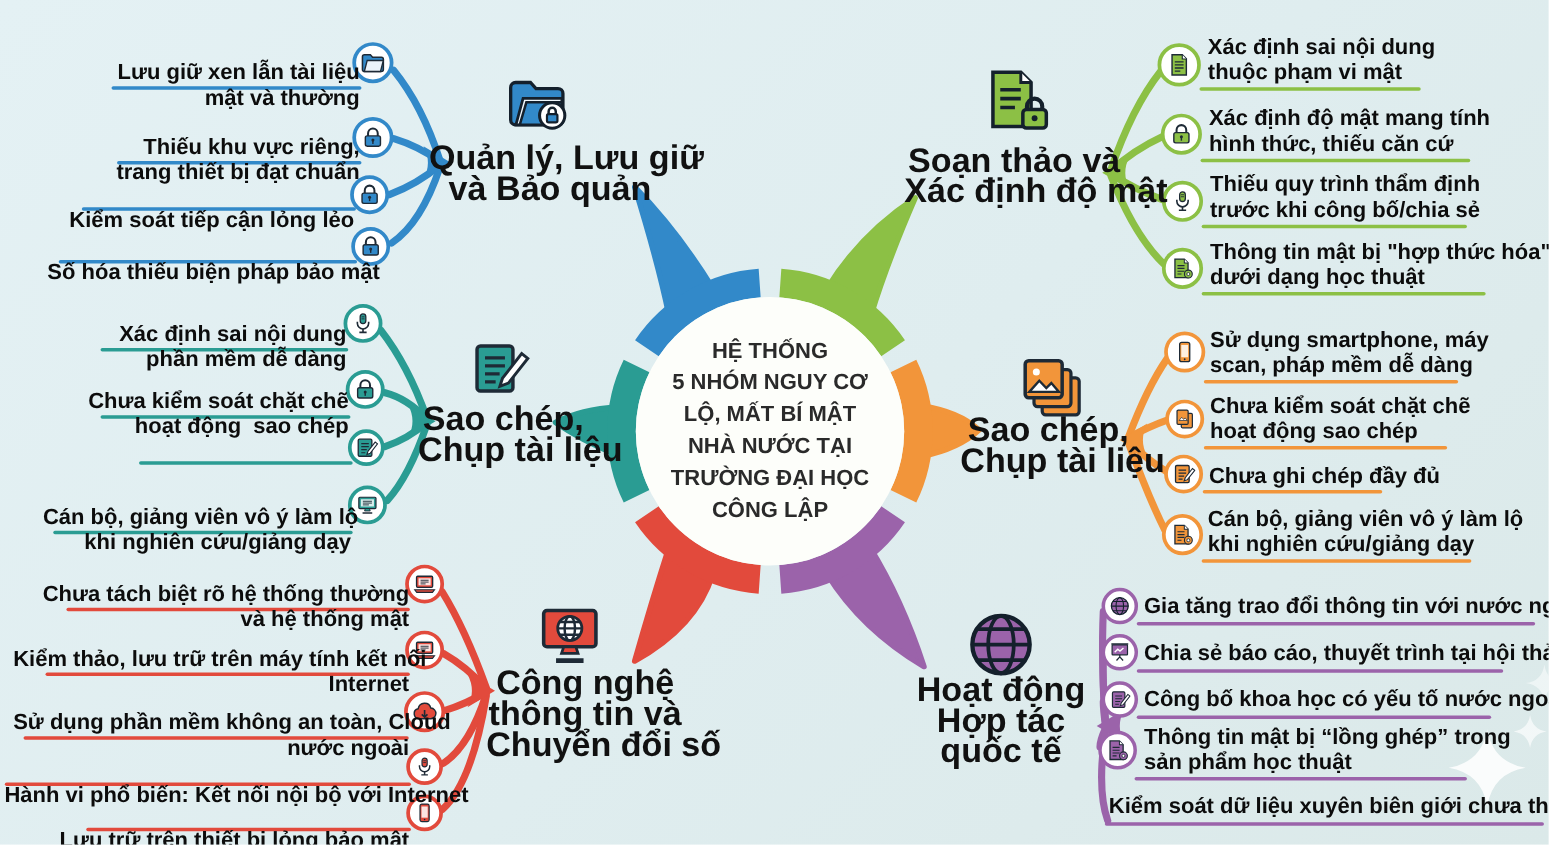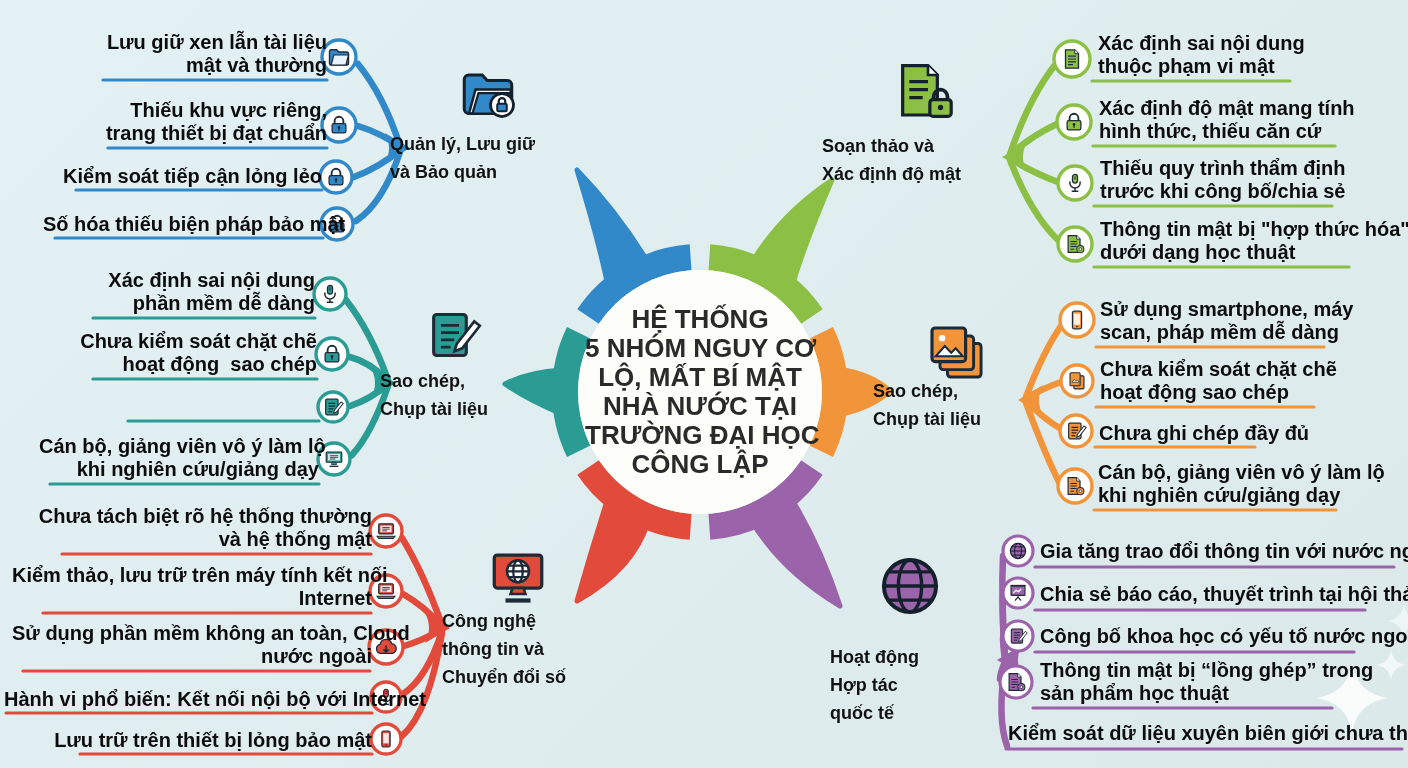--- a/index.html
+++ b/index.html
@@ -4,26 +4,26 @@
 <style>
   html,body{margin:0;padding:0;}
   .stage{
     position:relative;width:1408px;height:768px;overflow:hidden;
     background:linear-gradient(135deg,#e4f1f4 0%,#dfedef 55%,#dbe9e9 100%);
     font-family:"Liberation Sans","DejaVu Sans",sans-serif;
   }
   .layer{position:absolute;left:0;top:0;width:1408px;height:768px;}
   .txt{position:absolute;white-space:pre;color:#0c0c0c;font-weight:700;}
   .item{font-size:20px;line-height:23px;}
-  .item.left{text-align:right;}
+  .item.left{text-align:right;margin-top:24px;}
   .item.right{text-align:left;}
-  .label{font-size:18px;line-height:28px;color:#111;}
+  .label{font-size:31px;line-height:28px;text-align:center;color:#111;}
   .center-title{
     position:absolute;left:585px;top:305px;width:230px;
-    font-size:26px;line-height:29px;font-weight:700;text-align:center;
+    font-size:20px;line-height:29px;font-weight:700;text-align:center;
     color:#2a2a2a;white-space:pre;
   }
   .c-blue{color:#3289c9}.c-teal{color:#2a9c93}.c-red{color:#e24a3c}
   .c-green{color:#8cc045}.c-orange{color:#f2953a}.c-purple{color:#9b63aa}
 </style>
 </head>
 <body>
 
 <div class="stage">
 
@@ -378,21 +378,21 @@
 Chuyển đổi số</div>
 <div class="txt item left" style="left:12px;top:505px;width:360px">Chưa tách biệt rõ hệ thống thường
 và hệ thống mật</div>
 <div class="txt item left" style="left:12px;top:564px;width:360px">Kiểm thảo, lưu trữ trên máy tính kết nối
 Internet</div>
 <div class="txt item left" style="left:12px;top:622px;width:360px">Sử dụng phần mềm không an toàn, Cloud
 nước ngoài</div>
 <div class="txt item left" style="left:4px;top:688px;width:368px">Hành vi phổ biến: Kết nối nội bộ với Internet</div>
 <div class="txt item left" style="left:12px;top:729px;width:360px">Lưu trữ trên thiết bị lỏng bảo mật</div>
 
-<div class="txt label" style="left:830px;top:643px;width:160px">Hoạt động
+<div class="txt label" style="left:830px;top:613px;width:160px">Hoạt động
 Hợp tác
 quốc tế</div>
 <div class="txt item right" style="left:1040px;top:540px;width:360px">Gia tăng trao đổi thông tin với nước ngoài</div>
 <div class="txt item right" style="left:1040px;top:583px;width:360px">Chia sẻ báo cáo, thuyết trình tại hội thảo</div>
 <div class="txt item right" style="left:1040px;top:625px;width:360px">Công bố khoa học có yếu tố nước ngoài</div>
 <div class="txt item right" style="left:1040px;top:659px;width:360px">Thông tin mật bị “lồng ghép” trong
 sản phẩm học thuật</div>
 <div class="txt item right" style="left:1008px;top:722px;width:400px">Kiểm soát dữ liệu xuyên biên giới chưa theo kịp</div>
 
 </div>

